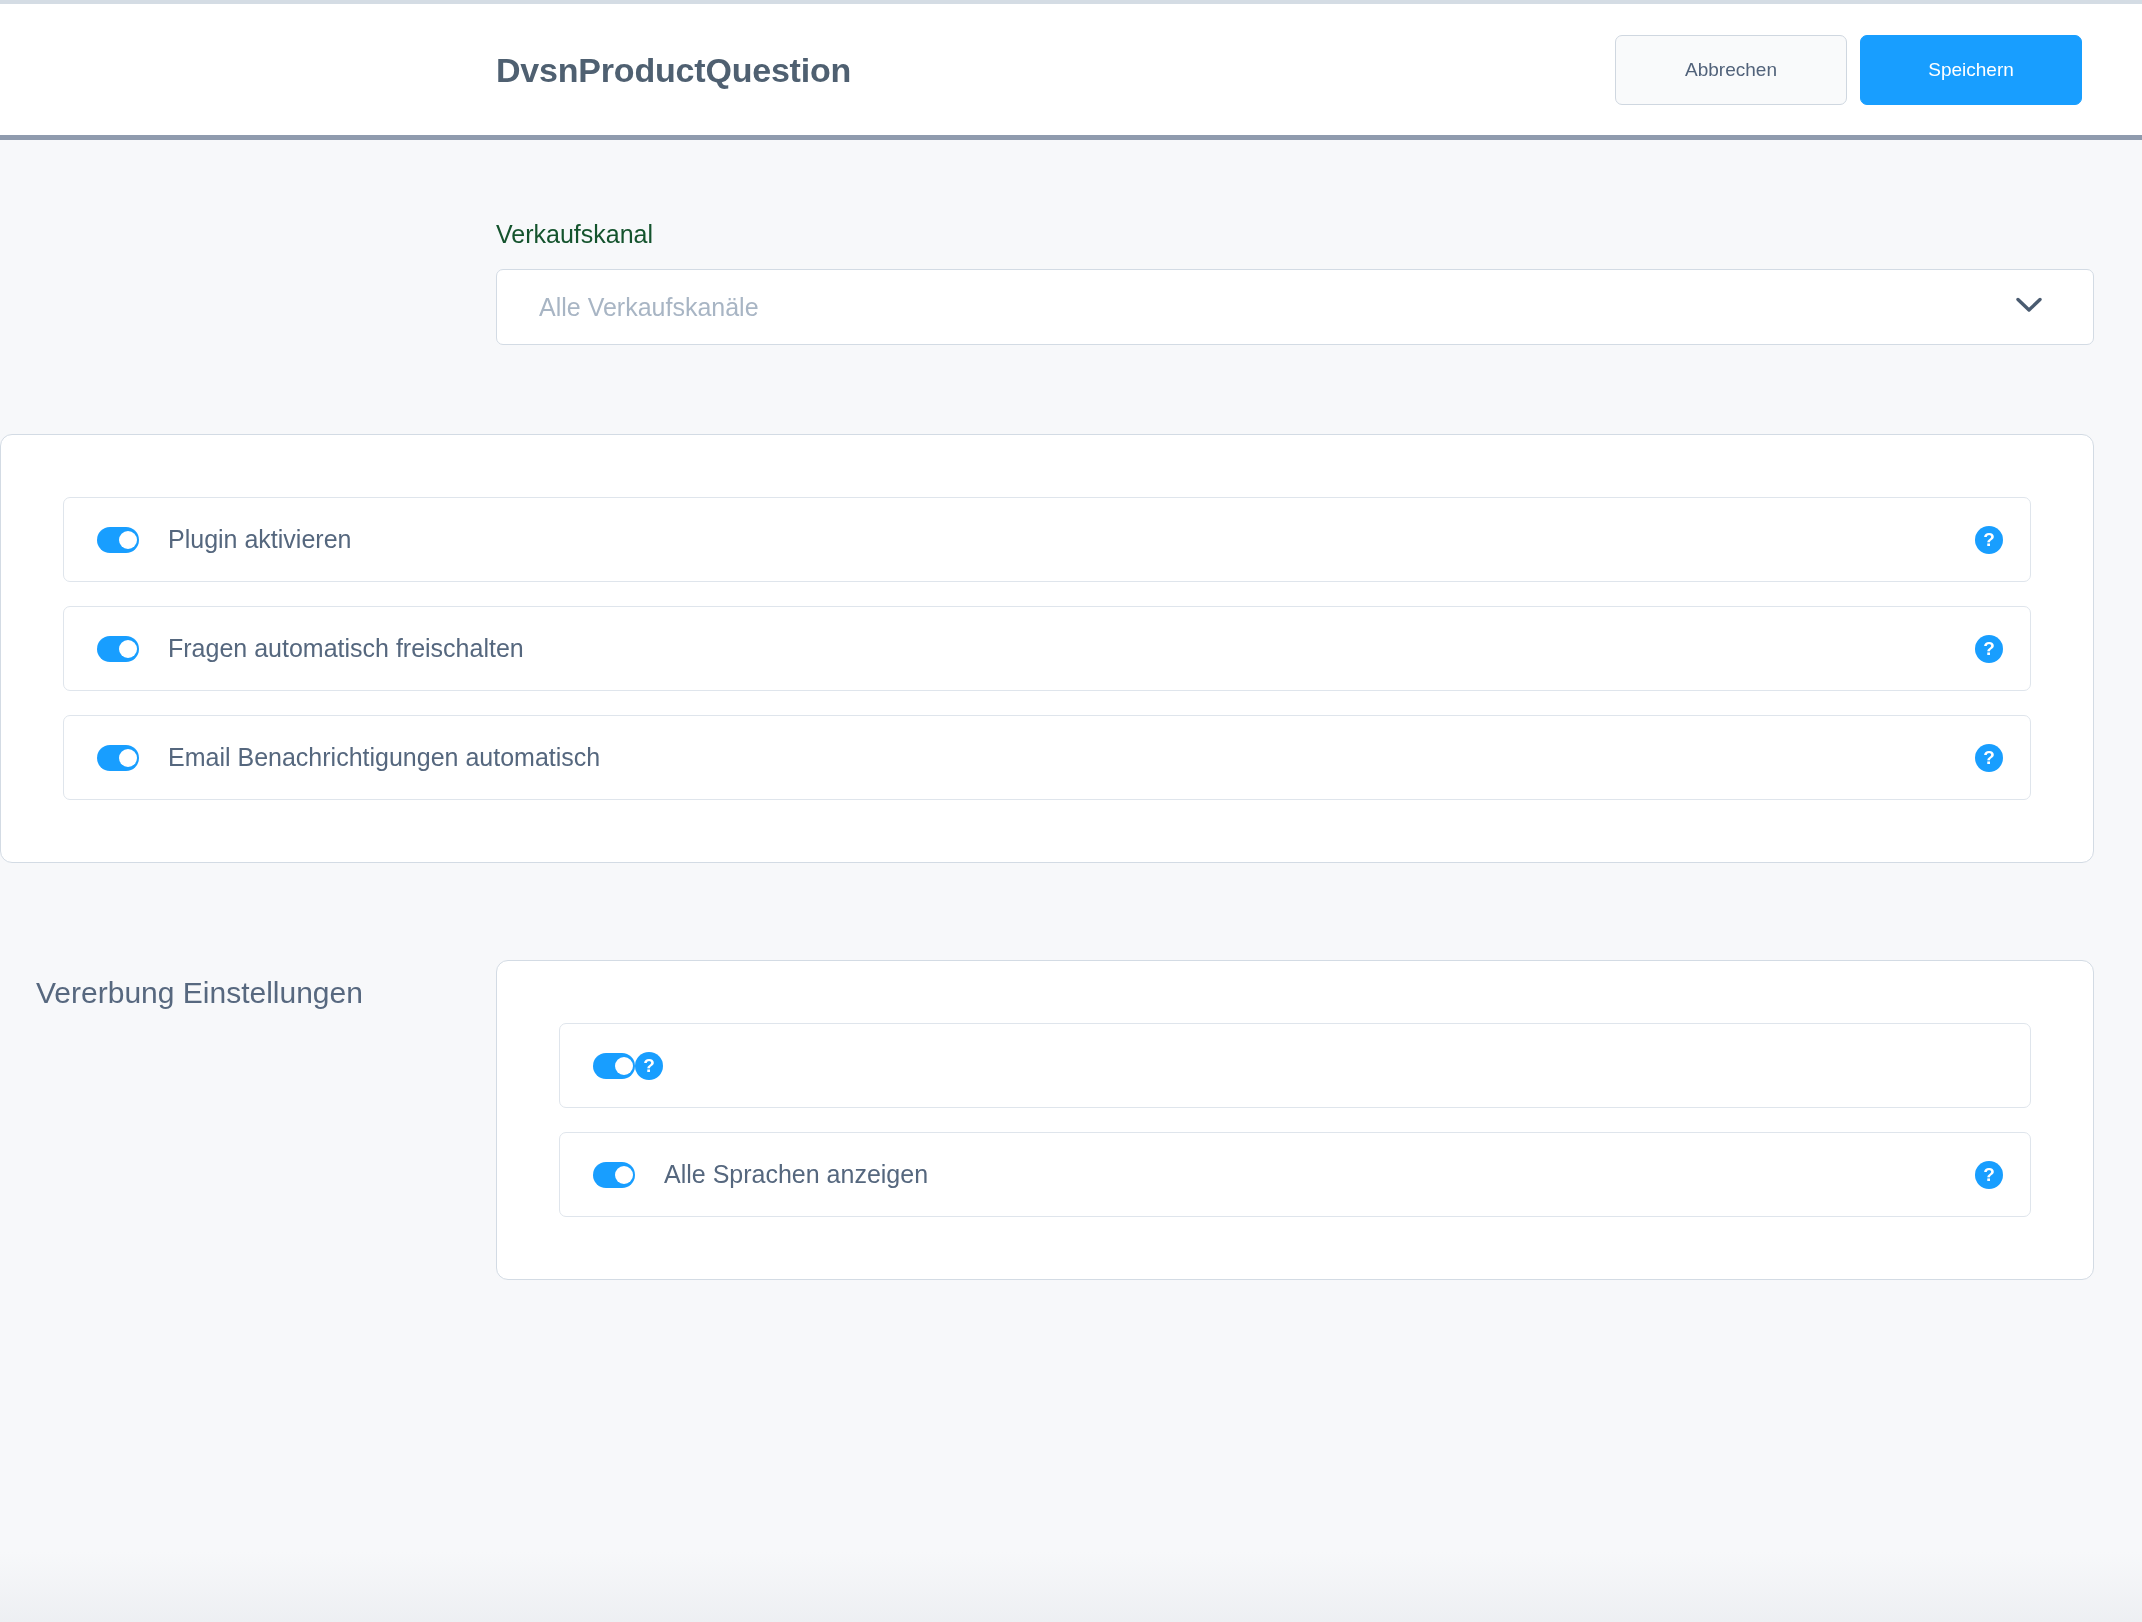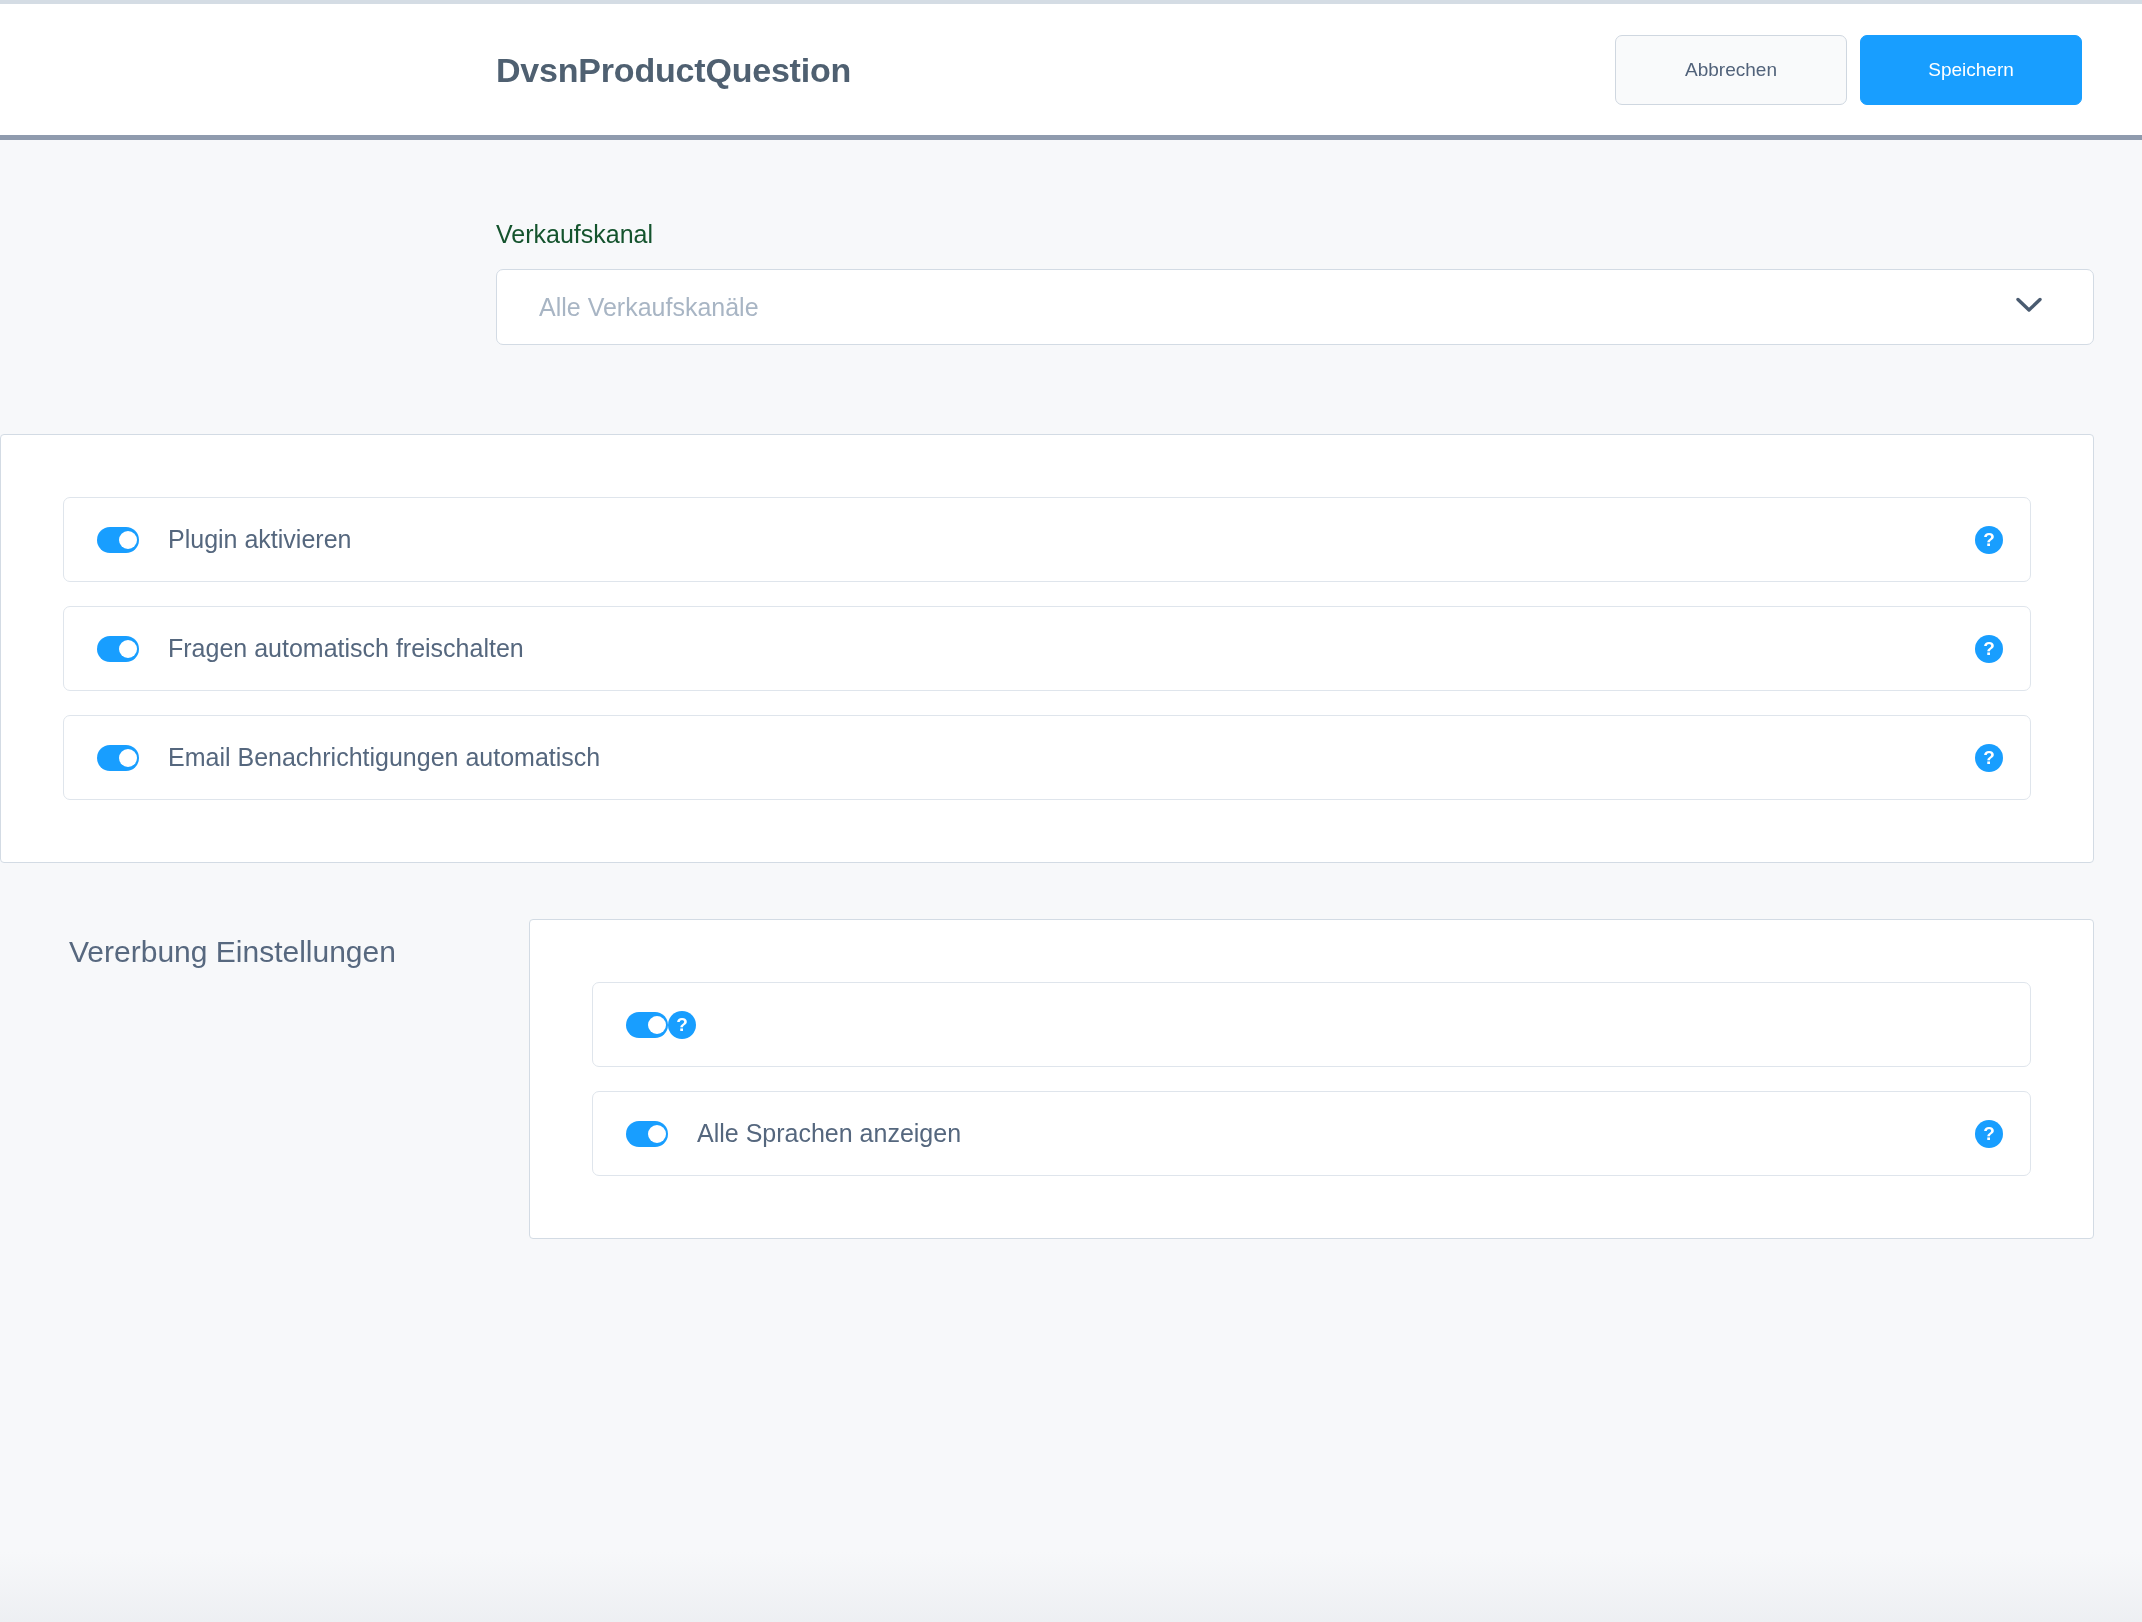--- a/index.html
+++ b/index.html
@@ -133,39 +133,39 @@
   }
 
   
   .section {
     display: flex;
     align-items: flex-start;
     padding-right: 48px;
   }
 
   .section-general { margin-top: 89px; }
-  .section-inheritance { margin-top: 56px; padding-left: 33px; }
+  .section-inheritance { margin-top: 97px; }
 
   .section-heading {
     width: 496px;
     flex: 0 0 496px;
     text-align: left;
     padding-left: 36px;
     padding-right: 28px;
     padding-top: 15px;
     font-size: 30px;
     color: #57687f;
     line-height: 1.2;
   }
 
   .card {
     flex: 1 1 auto;
     background: #ffffff;
     border: 1px solid #d3dbe4;
-    border-radius: 4px;
+    border-radius: 12px;
     padding: 62px 62px 62px 62px;
   }
 
   .toggle-row {
     background: #ffffff;
     border: 1px solid #dfe5ec;
     border-radius: 7px;
     height: 85px;
     display: flex;
     align-items: center;

